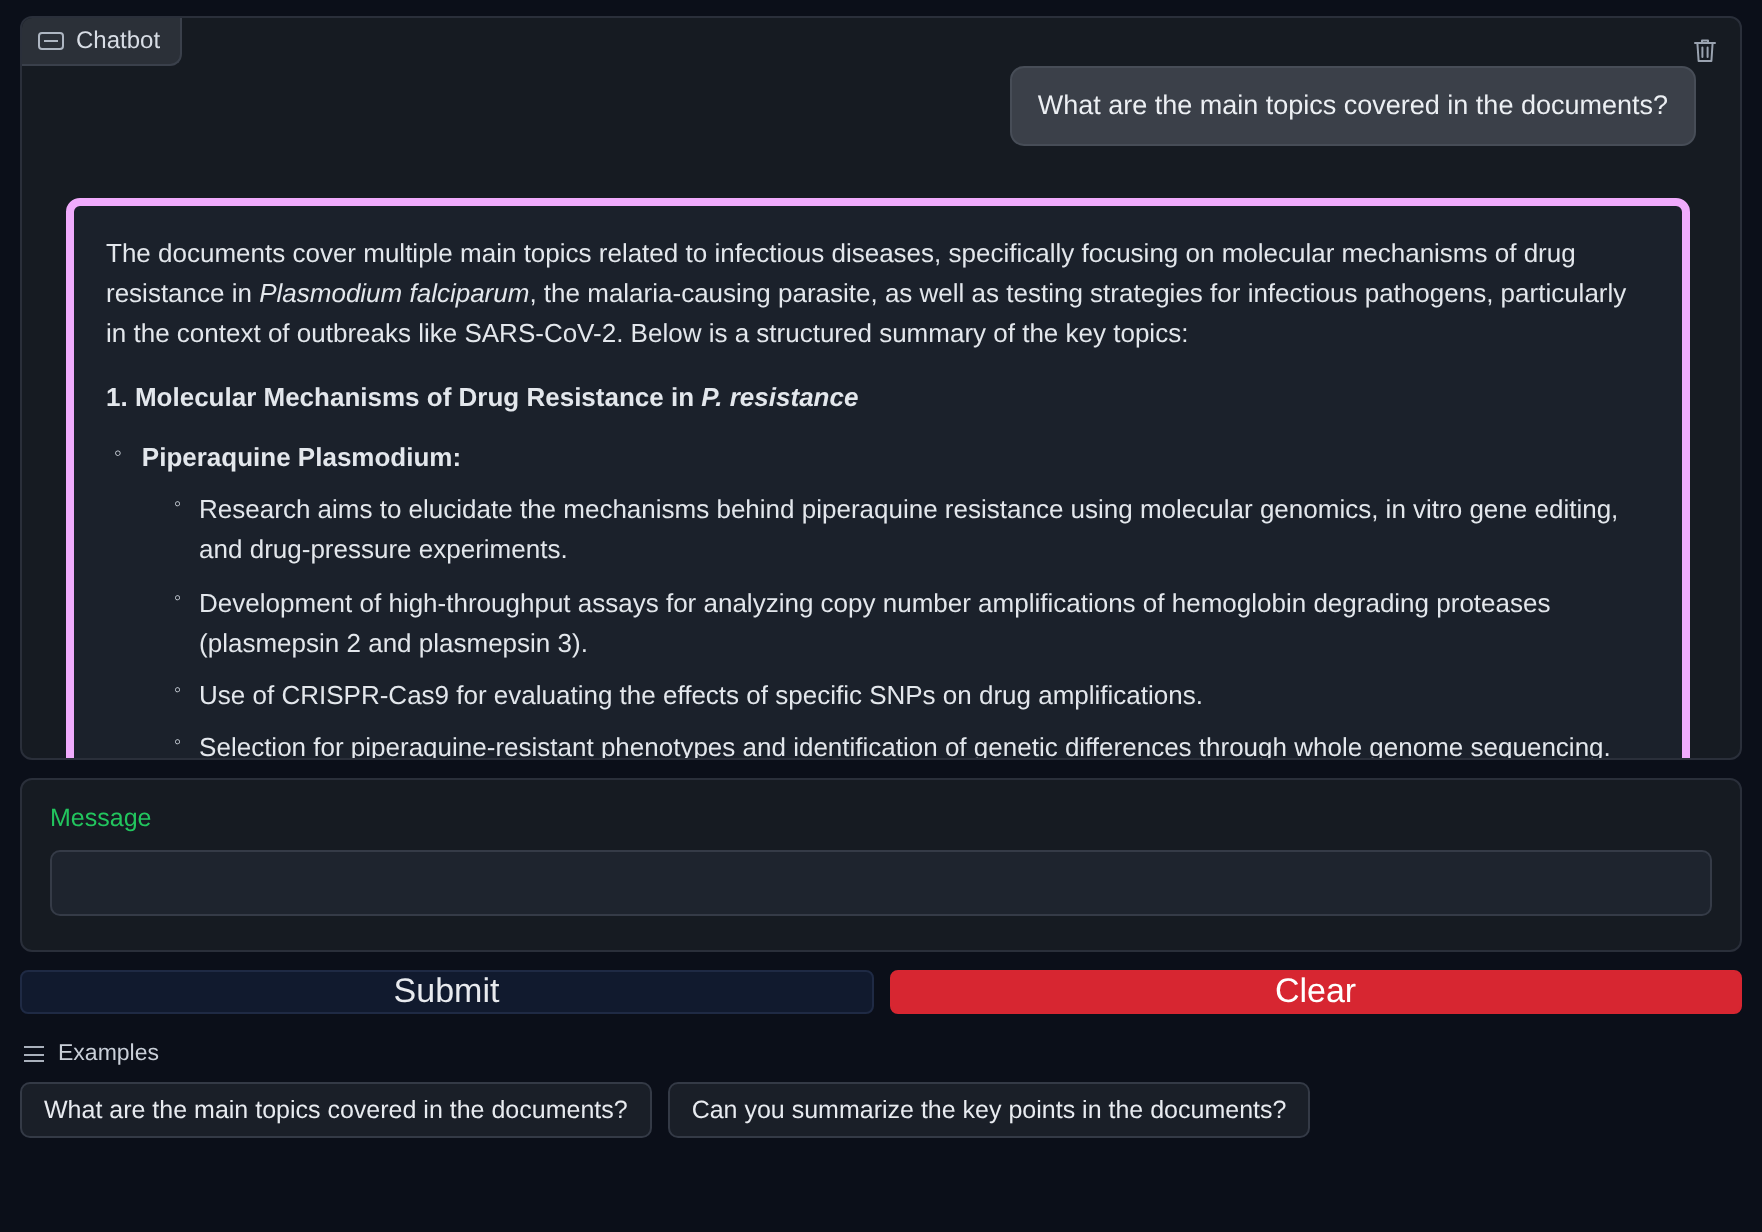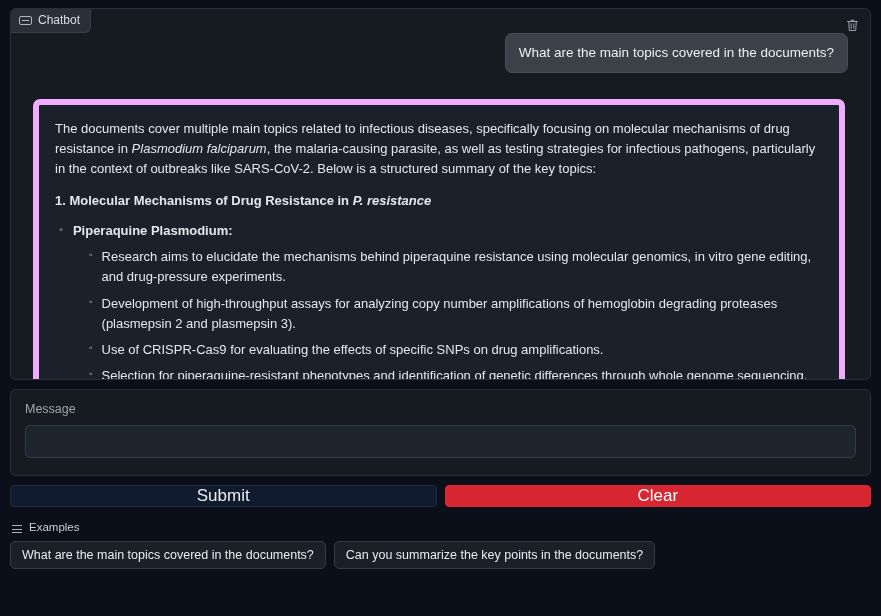--- a/index.html
+++ b/index.html
@@ -98,21 +98,21 @@
     border-radius: 7px;
     padding: 10px 13px;
     font-size: 13.5px;
     color: #eceff3;
     max-width: 78%;
     line-height: 1.3;
   }
   .msg-bot {
     margin-top: 26px;
     background: #1b212b;
-    border: 6px solid #f0abfc;
+    border: 4px solid #f0abfc;
     border-radius: 7px;
     padding: 14px 16px 16px 16px;
     font-size: 13px;
     line-height: 1.55;
     color: #e3e7ec;
     max-width: 812px;
     height: 290px;
     overflow: hidden;
   }
   .msg-bot p { margin: 0 0 12px 0; }
@@ -146,21 +146,21 @@
   
   .msg-block {
     margin-top: 9px;
     background: #161b22;
     border: 1px solid #2a2f3a;
     border-radius: 6px;
     padding: 12px 14px 14px 14px;
   }
   .msg-label {
     font-size: 12.5px;
-    color: #a3a3a3;
+    color: #22c55e;
     margin-bottom: 9px;
   }
   .msg-input {
     width: 100%;
     height: 33px;
     background: #1e242e;
     border: 1px solid #353b47;
     border-radius: 5px;
     color: #e6e6e6;
     font-size: 13px;
@@ -197,21 +197,21 @@
     background: #d72631;
     border-color: #d72631;
     color: #ffffff;
     text-align: right;
   }
 
   
   .examples-header {
     margin-top: 14px;
     display: flex;
-    align-items: flex-end;
+    align-items: center;
     gap: 7px;
     font-size: 11.5px;
     color: #c9cfd8;
     padding-left: 2px;
   }
   .examples-header .listicon {
     display: inline-flex;
     flex-direction: column;
     justify-content: space-between;
     width: 10px;

